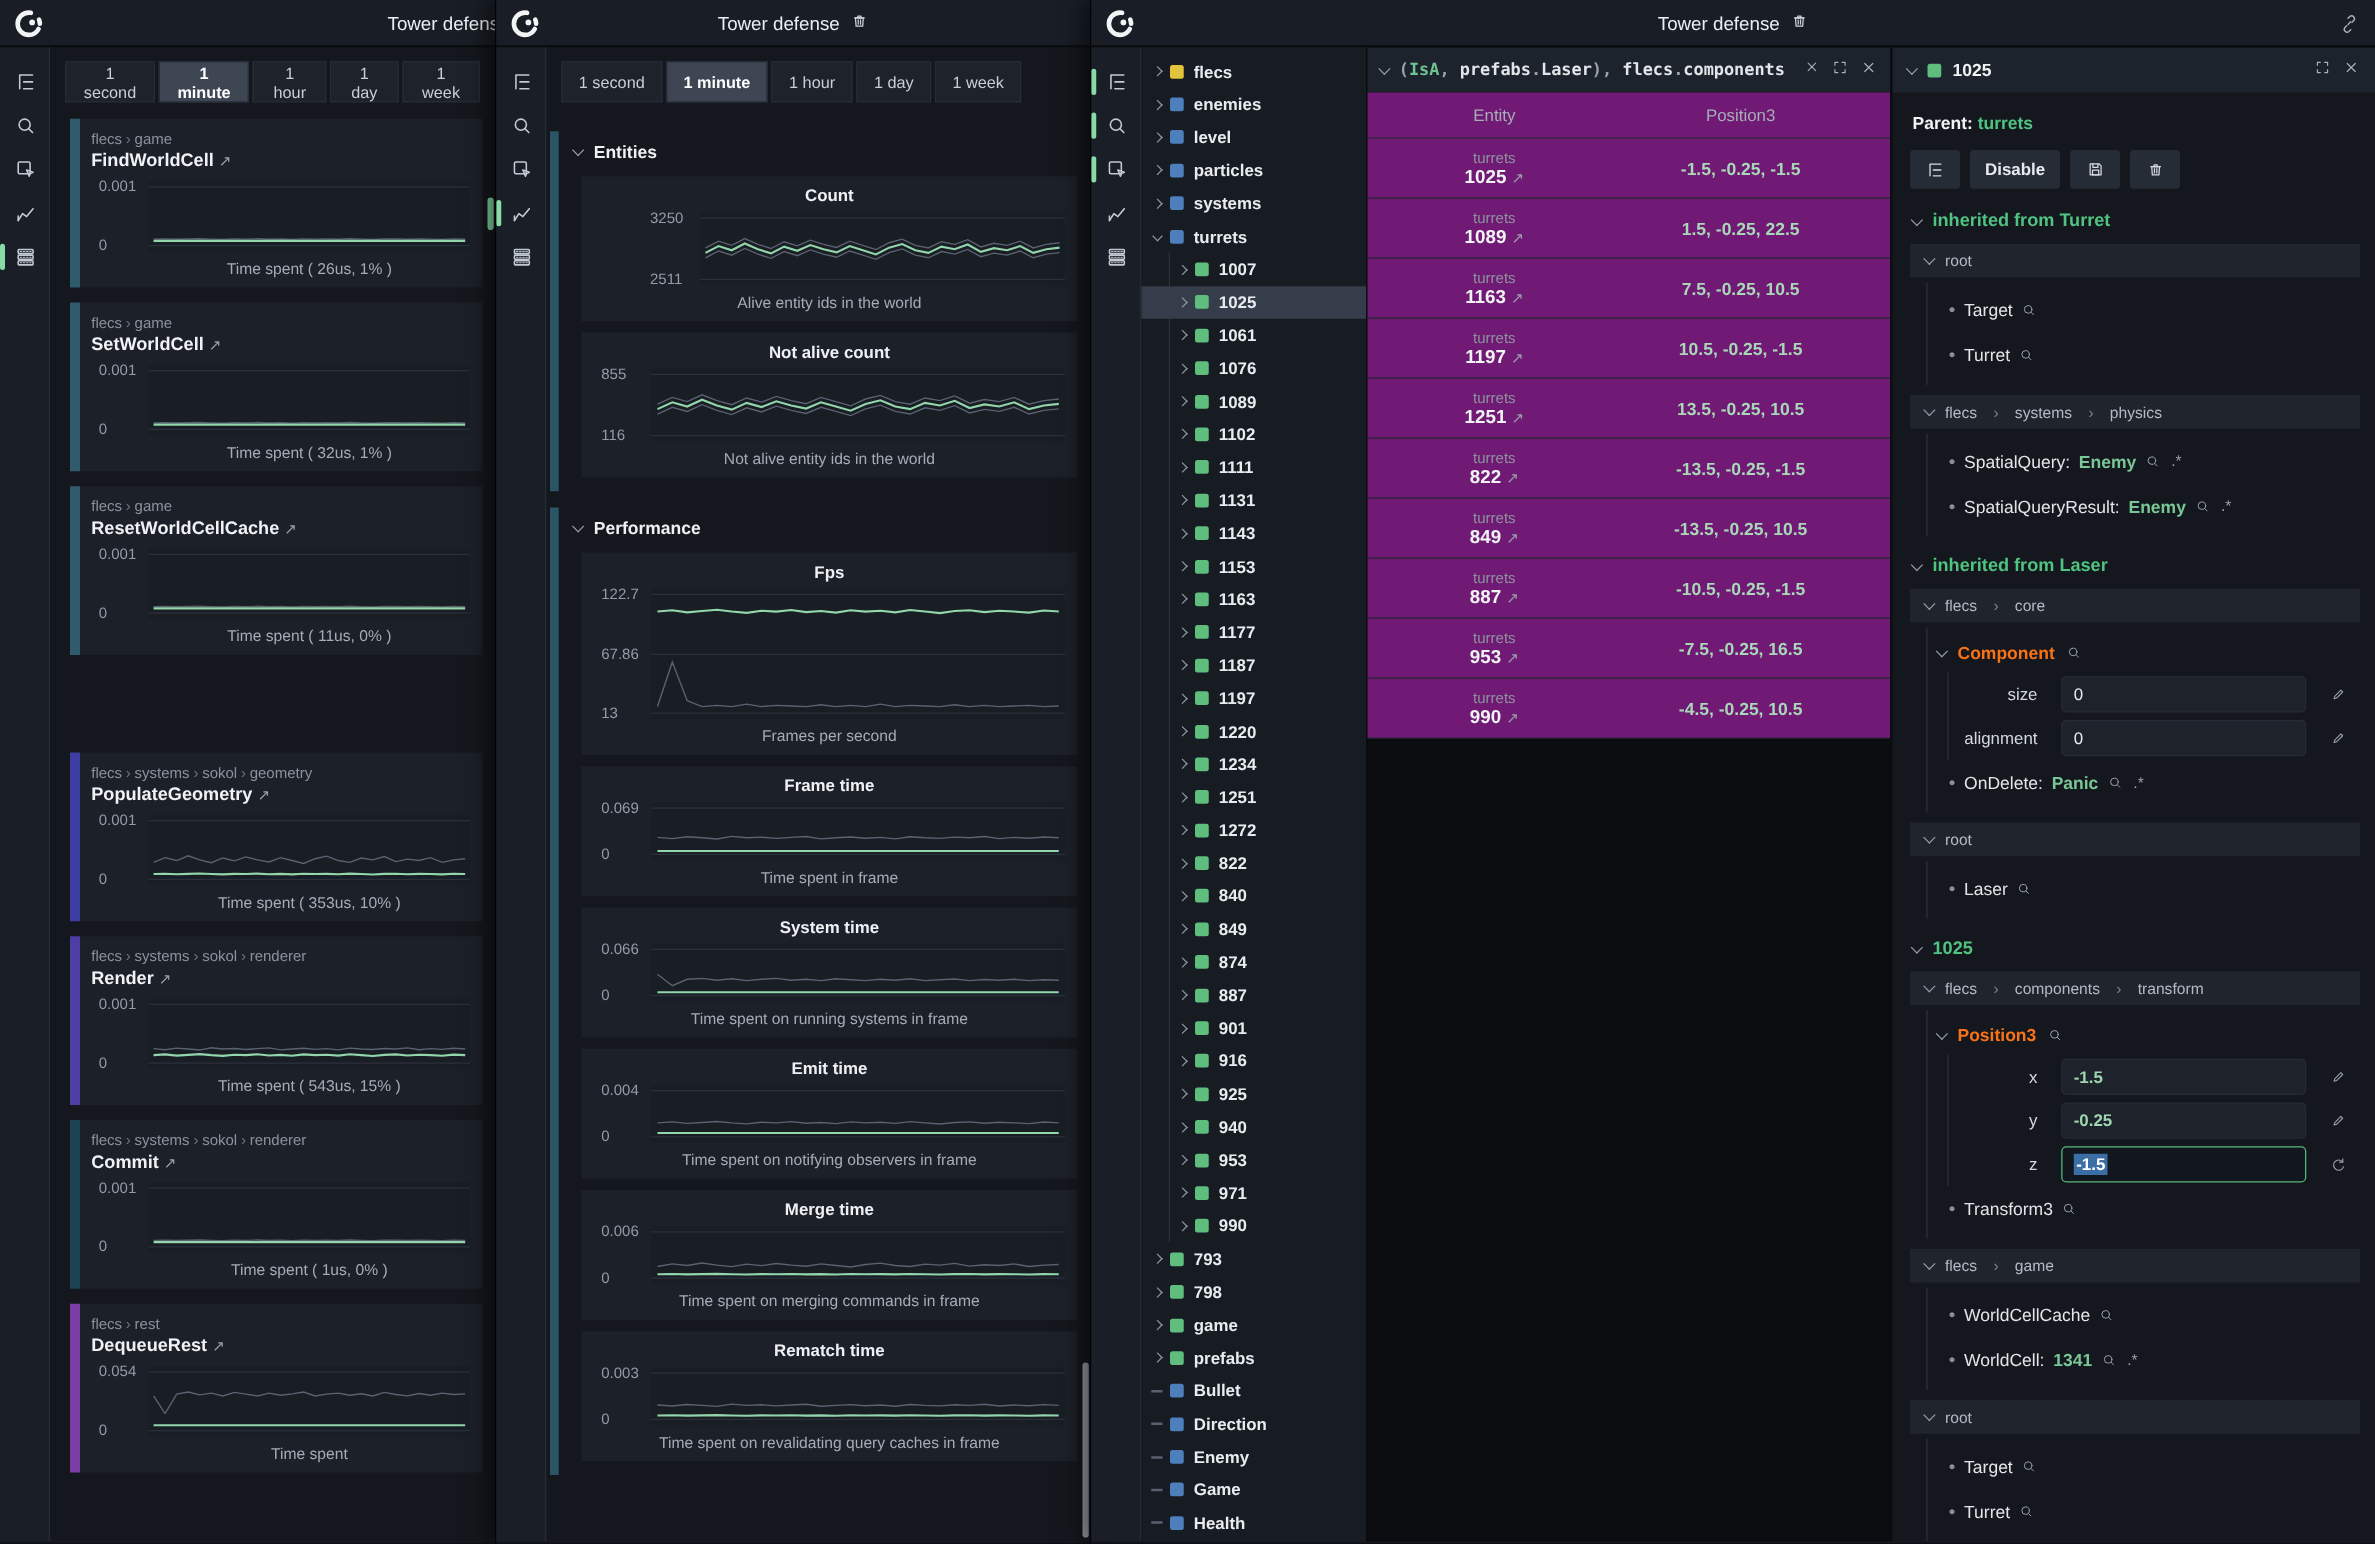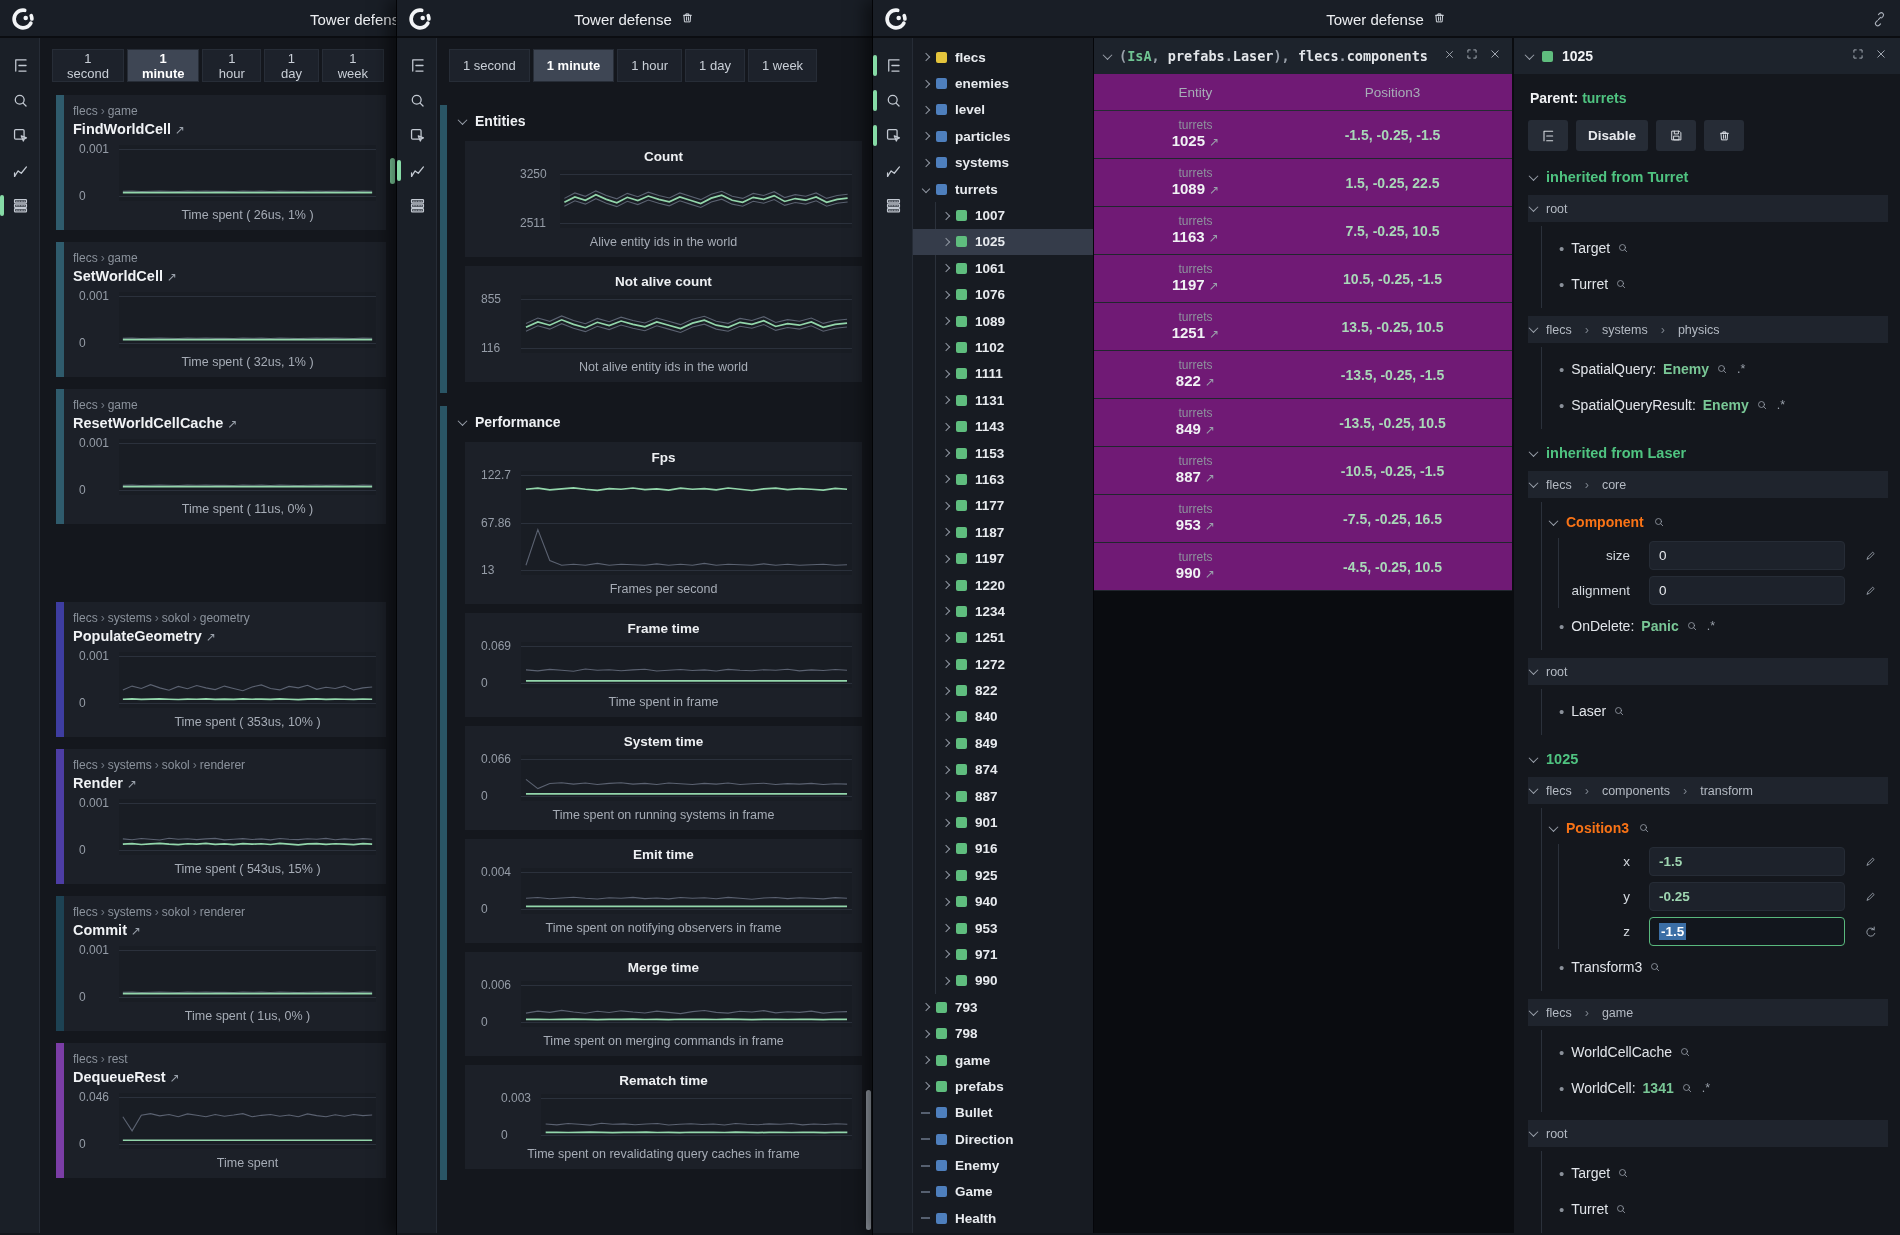--- a/index.html
+++ b/index.html
@@ -89,21 +89,21 @@
   .iheader .isq{width:11px;height:11px;border-radius:2px;background:#5fbd7e;}
   .iheader .ititle{font-size:14px;font-weight:bold;color:#f0f2f4;flex:1;}
   .ibody{flex:1;overflow:hidden;padding:14px 12px 0 14px;}
   .parentrow{font-size:14px;margin:2px 0 14px 2px;}
   .parentrow b{color:#f0f2f4;}
   .parentrow .pval{color:#4fc380;font-weight:bold;}
   .btnrow{display:flex;gap:8px;margin-bottom:18px;}
   .ibtn{height:31px;min-width:40px;padding:0 12px;background:#262c36;border:none;border-radius:3px;color:#e8eaee;font-size:13.5px;font-weight:600;display:flex;align-items:center;justify-content:center;cursor:pointer;font-family:inherit;}
   .ibtn svg{stroke:#d6dae0;}
   .ititle-green{display:flex;align-items:center;gap:9px;color:#4fc380;font-size:14.5px;font-weight:bold;margin:16px 0 10px 2px;}
-  .isecbar{display:flex;align-items:center;gap:9px;height:27px;background:#1f242d;padding:0 2px;font-size:12.5px;color:#b4bac3;margin:8px 0 4px 0;}
+  .isecbar{display:flex;align-items:center;gap:9px;height:27px;background:#1f242d;padding:0 12px;font-size:12.5px;color:#b4bac3;margin:8px 0 4px 0;}
   .isecbar .sep{color:#7c838d;padding:0 4px;}
   .iitems{border-left:1px solid #2b313b;margin-left:13px;padding:4px 0 6px 0;}
   .iitem{display:flex;align-items:center;gap:7px;min-height:36px;padding-left:17px;font-size:14px;color:#e2e5ea;}
   .iitem .bullet{color:#8a9099;font-size:15px;}
   .iitem .ival{color:#79c796;font-weight:600;}
   .iitem .suffix{color:#9aa1ab;font-size:12.5px;margin-left:2px;}
   .iitem svg{stroke:#9aa1ab;}
   .iexp-head{display:flex;align-items:center;gap:9px;min-height:32px;padding-left:8px;font-size:14px;color:#f97316;font-weight:600;}
   .ifields{border-left:1px solid #2b313b;margin-left:16px;}
   .ifield{display:grid;grid-template-columns:1fr 196px 24px;gap:19px;align-items:center;height:35px;}
@@ -364,21 +364,21 @@
                 <div class="caption cap-indent">Time spent ( 1us, 0% )</div>
               </div>
             </div>
             <div class="pcard">
               <div class="pbar" style="background: rgb(123, 61, 166);"></div>
               <div class="pmain">
                 <div class="crumb"><span>flecs</span><span class="sep">›</span><span>rest</span></div>
                 <div class="ptitle">DequeueRest <span class="ne">↗</span></div>
                 <div class="plot" style="height: 56px;">
                   <div class="gutter">
-                    <span style="top: 4px;">0.046</span>
+                    <span style="top: 4px;">0.054</span>
                     <span style="top: 51px;">0</span>
                   </div>
                   <div class="lines">
                     <div class="gline" style="top: 4px;"></div>
                     <div class="gline" style="top: 51px;"></div>
                     <svg viewBox="0 0 100 56" preserveAspectRatio="none">
                       <polyline points="1.50,23.74 5.09,37.84 8.69,22.33 12.28,20.64 15.87,22.89 19.46,21.48 23.06,23.74 26.65,20.92 30.24,22.33 33.83,23.74 37.43,21.48 41.02,23.18 44.61,22.05 48.20,20.64 51.80,23.74 55.39,22.33 58.98,21.48 62.57,23.18 66.17,22.05 69.76,23.74 73.35,20.92 76.94,22.61 80.54,23.74 84.13,21.77 87.72,23.18 91.31,21.48 94.91,22.61 98.50,22.05" fill="none" stroke="#5b6271" stroke-width="1.1" vector-effect="non-scaling-stroke"></polyline>
                       <polyline points="1.50,47.24 5.09,47.24 8.69,47.24 12.28,47.24 15.87,47.24 19.46,47.24 23.06,47.24 26.65,47.24 30.24,47.24 33.83,47.24 37.43,47.24 41.02,47.24 44.61,47.24 48.20,47.24 51.80,47.24 55.39,47.24 58.98,47.24 62.57,47.24 66.17,47.24 69.76,47.24 73.35,47.24 76.94,47.24 80.54,47.24 84.13,47.24 87.72,47.24 91.31,47.24 94.91,47.24 98.50,47.24" fill="none" stroke="#93d6ab" stroke-width="1.7" vector-effect="non-scaling-stroke"></polyline>
                     </svg>
                   </div>
@@ -582,21 +582,21 @@
                       <svg viewBox="0 0 100 46" preserveAspectRatio="none">
                         <polyline points="1.50,32.16 5.09,30.14 8.69,31.38 12.28,29.36 15.87,31.07 19.46,32.31 23.06,30.29 26.65,31.54 30.24,29.83 33.83,31.07 37.43,32.00 41.02,30.14 44.61,31.38 48.20,32.62 51.80,30.60 55.39,29.52 58.98,31.38 62.57,32.16 66.17,30.29 69.76,31.07 73.35,29.67 76.94,31.85 80.54,30.76 84.13,31.38 87.72,30.14 91.31,32.16 94.91,31.07 98.50,30.60" fill="none" stroke="#5b6271" stroke-width="1.1" vector-effect="non-scaling-stroke"></polyline>
                         <polyline points="1.50,38.41 5.09,38.23 8.69,38.52 12.28,38.34 15.87,38.15 19.46,38.41 23.06,38.59 26.65,38.30 30.24,38.41 33.83,38.19 37.43,38.48 41.02,38.34 44.61,38.56 48.20,38.23 51.80,38.41 55.39,38.30 58.98,38.52 62.57,38.19 66.17,38.41 69.76,38.63 73.35,38.34 76.94,38.23 80.54,38.48 84.13,38.30 87.72,38.41 91.31,38.56 94.91,38.26 98.50,38.41" fill="none" stroke="#93d6ab" stroke-width="1.7" vector-effect="non-scaling-stroke"></polyline>
                       </svg>
                     </div>
                   </div>
                   <div class="caption">Time spent on merging commands in frame</div>
                 </div>
                 <div class="wcard">
                   <div class="wtitle">Rematch time</div>
-                  <div class="plot" style="height: 46px; margin-left: 20px;">
+                  <div class="plot" style="height: 46px;">
                     <div class="gutter">
                       <span style="top: 4px;">0.003</span>
                       <span style="top: 41px;">0</span>
                     </div>
                     <div class="lines">
                       <div class="gline" style="top: 4px;"></div>
                       <div class="gline" style="top: 41px;"></div>
                       <svg viewBox="0 0 100 46" preserveAspectRatio="none">
                         <polyline points="1.50,29.99 5.09,30.83 8.69,29.57 12.28,30.27 15.87,31.11 19.46,29.29 23.06,30.27 26.65,29.85 30.24,30.69 33.83,29.99 37.43,29.43 41.02,30.97 44.61,30.27 48.20,29.71 51.80,30.55 55.39,29.99 58.98,30.97 62.57,29.57 66.17,30.27 69.76,30.69 73.35,29.85 76.94,30.27 80.54,29.43 84.13,30.83 87.72,29.99 91.31,30.55 94.91,29.71 98.50,30.27" fill="none" stroke="#5b6271" stroke-width="1.1" vector-effect="non-scaling-stroke"></polyline>
                         <polyline points="1.50,38.41 5.09,38.23 8.69,38.52 12.28,38.34 15.87,38.15 19.46,38.41 23.06,38.59 26.65,38.30 30.24,38.41 33.83,38.19 37.43,38.48 41.02,38.34 44.61,38.56 48.20,38.23 51.80,38.41 55.39,38.30 58.98,38.52 62.57,38.19 66.17,38.41 69.76,38.63 73.35,38.34 76.94,38.23 80.54,38.48 84.13,38.30 87.72,38.41 91.31,38.56 94.91,38.26 98.50,38.41" fill="none" stroke="#93d6ab" stroke-width="1.7" vector-effect="non-scaling-stroke"></polyline>

